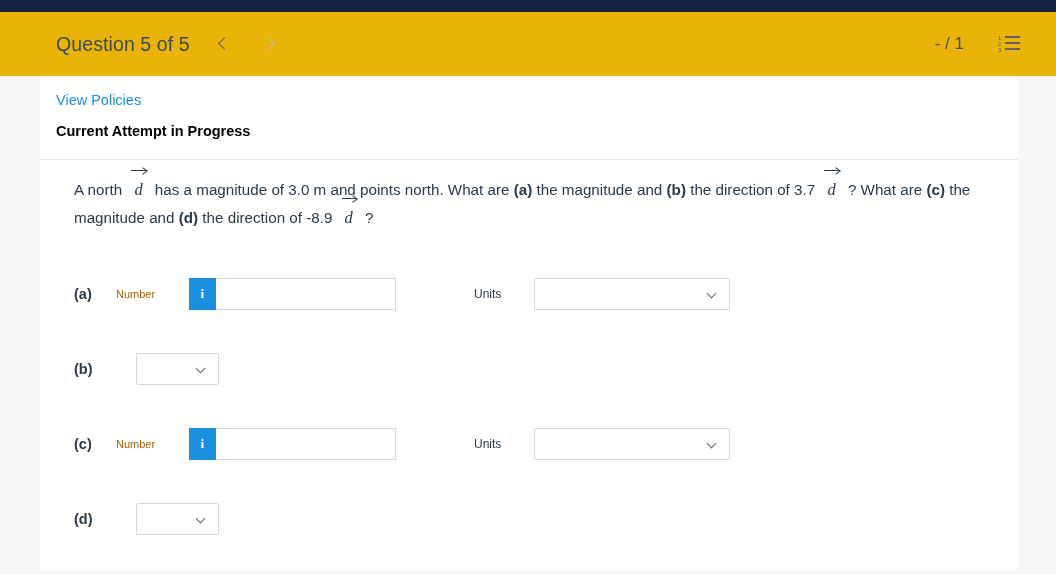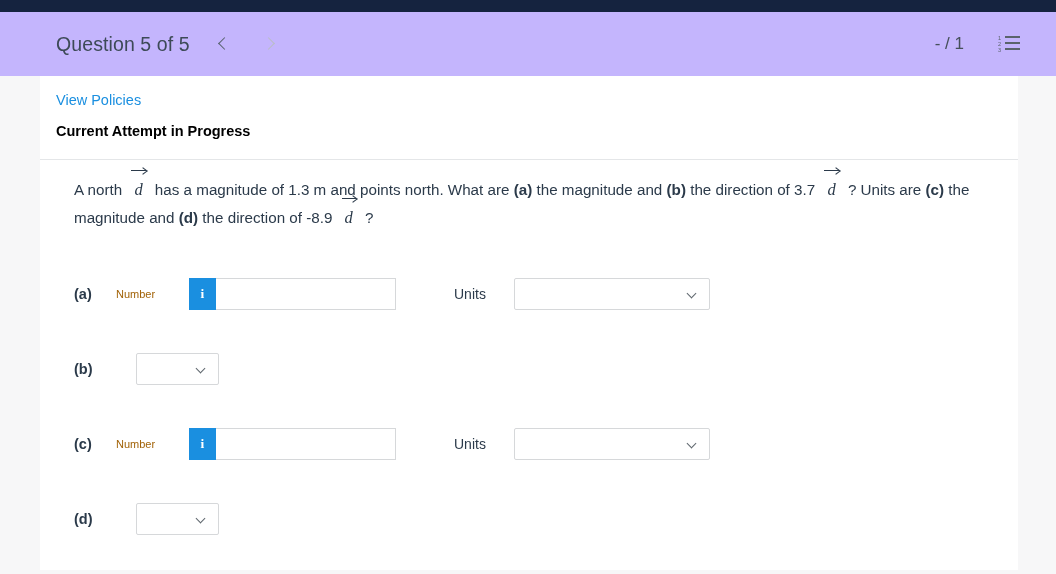--- a/index.html
+++ b/index.html
@@ -18,21 +18,21 @@
   
   .topbar {
     height: 12px;
     background: #15233f;
     width: 100%;
   }
 
   
   .qheader {
     height: 64px;
-    background: #c4b5fd;
+    background: #eab308;
     display: flex;
     align-items: center;
     padding: 0 36px 0 56px;
     box-sizing: border-box;
   }
   .qtitle {
     font-size: 19.5px;
     color: #3d4a57;
     letter-spacing: 0.1px;
     white-space: nowrap;
@@ -219,23 +219,23 @@
     border: 1px solid #d6d8da;
     border-left: none;
     background: #ffffff;
     box-sizing: border-box;
     outline: none;
     font-size: 14px;
     padding: 0 6px;
     font-family: "Liberation Sans", sans-serif;
   }
   .unitslbl {
-    font-size: 14px;
+    font-size: 12px;
     color: #2b3a4a;
-    margin-left: 58px;
+    margin-left: 78px;
     width: 60px;
     flex: none;
   }
   .sel {
     position: relative;
     height: 32px;
     box-sizing: border-box;
     border: 1px solid #d6d8da;
     background: #ffffff;
     border-radius: 2px;
@@ -294,27 +294,27 @@
   <div class="card-pad">
     <a class="view-policies" href="#">View Policies</a>
     <div class="attempt">Current Attempt in Progress</div>
   </div>
 
   <div class="divider"></div>
 
   <div class="qbody">
     <span>A north</span>
     <span class="vec"><span class="arrow"></span><span>d</span></span>
-    <span>has a magnitude of 1.3 m and points north. What are</span>
+    <span>has a magnitude of 3.0 m and points north. What are</span>
     <b>(a)</b>
     <span>the magnitude and</span>
     <b>(b)</b>
     <span>the direction of 3.7</span>
     <span class="vec"><span class="arrow"></span><span>d</span></span>
-    <span>? Units are</span>
+    <span>? What are</span>
     <b>(c)</b>
     <span>the magnitude and</span>
     <b>(d)</b>
     <span>the direction of -8.9</span>
     <span class="vec"><span class="arrow"></span><span>d</span></span>
     <span>?</span>
   </div>
 
   <div class="rows">
 

